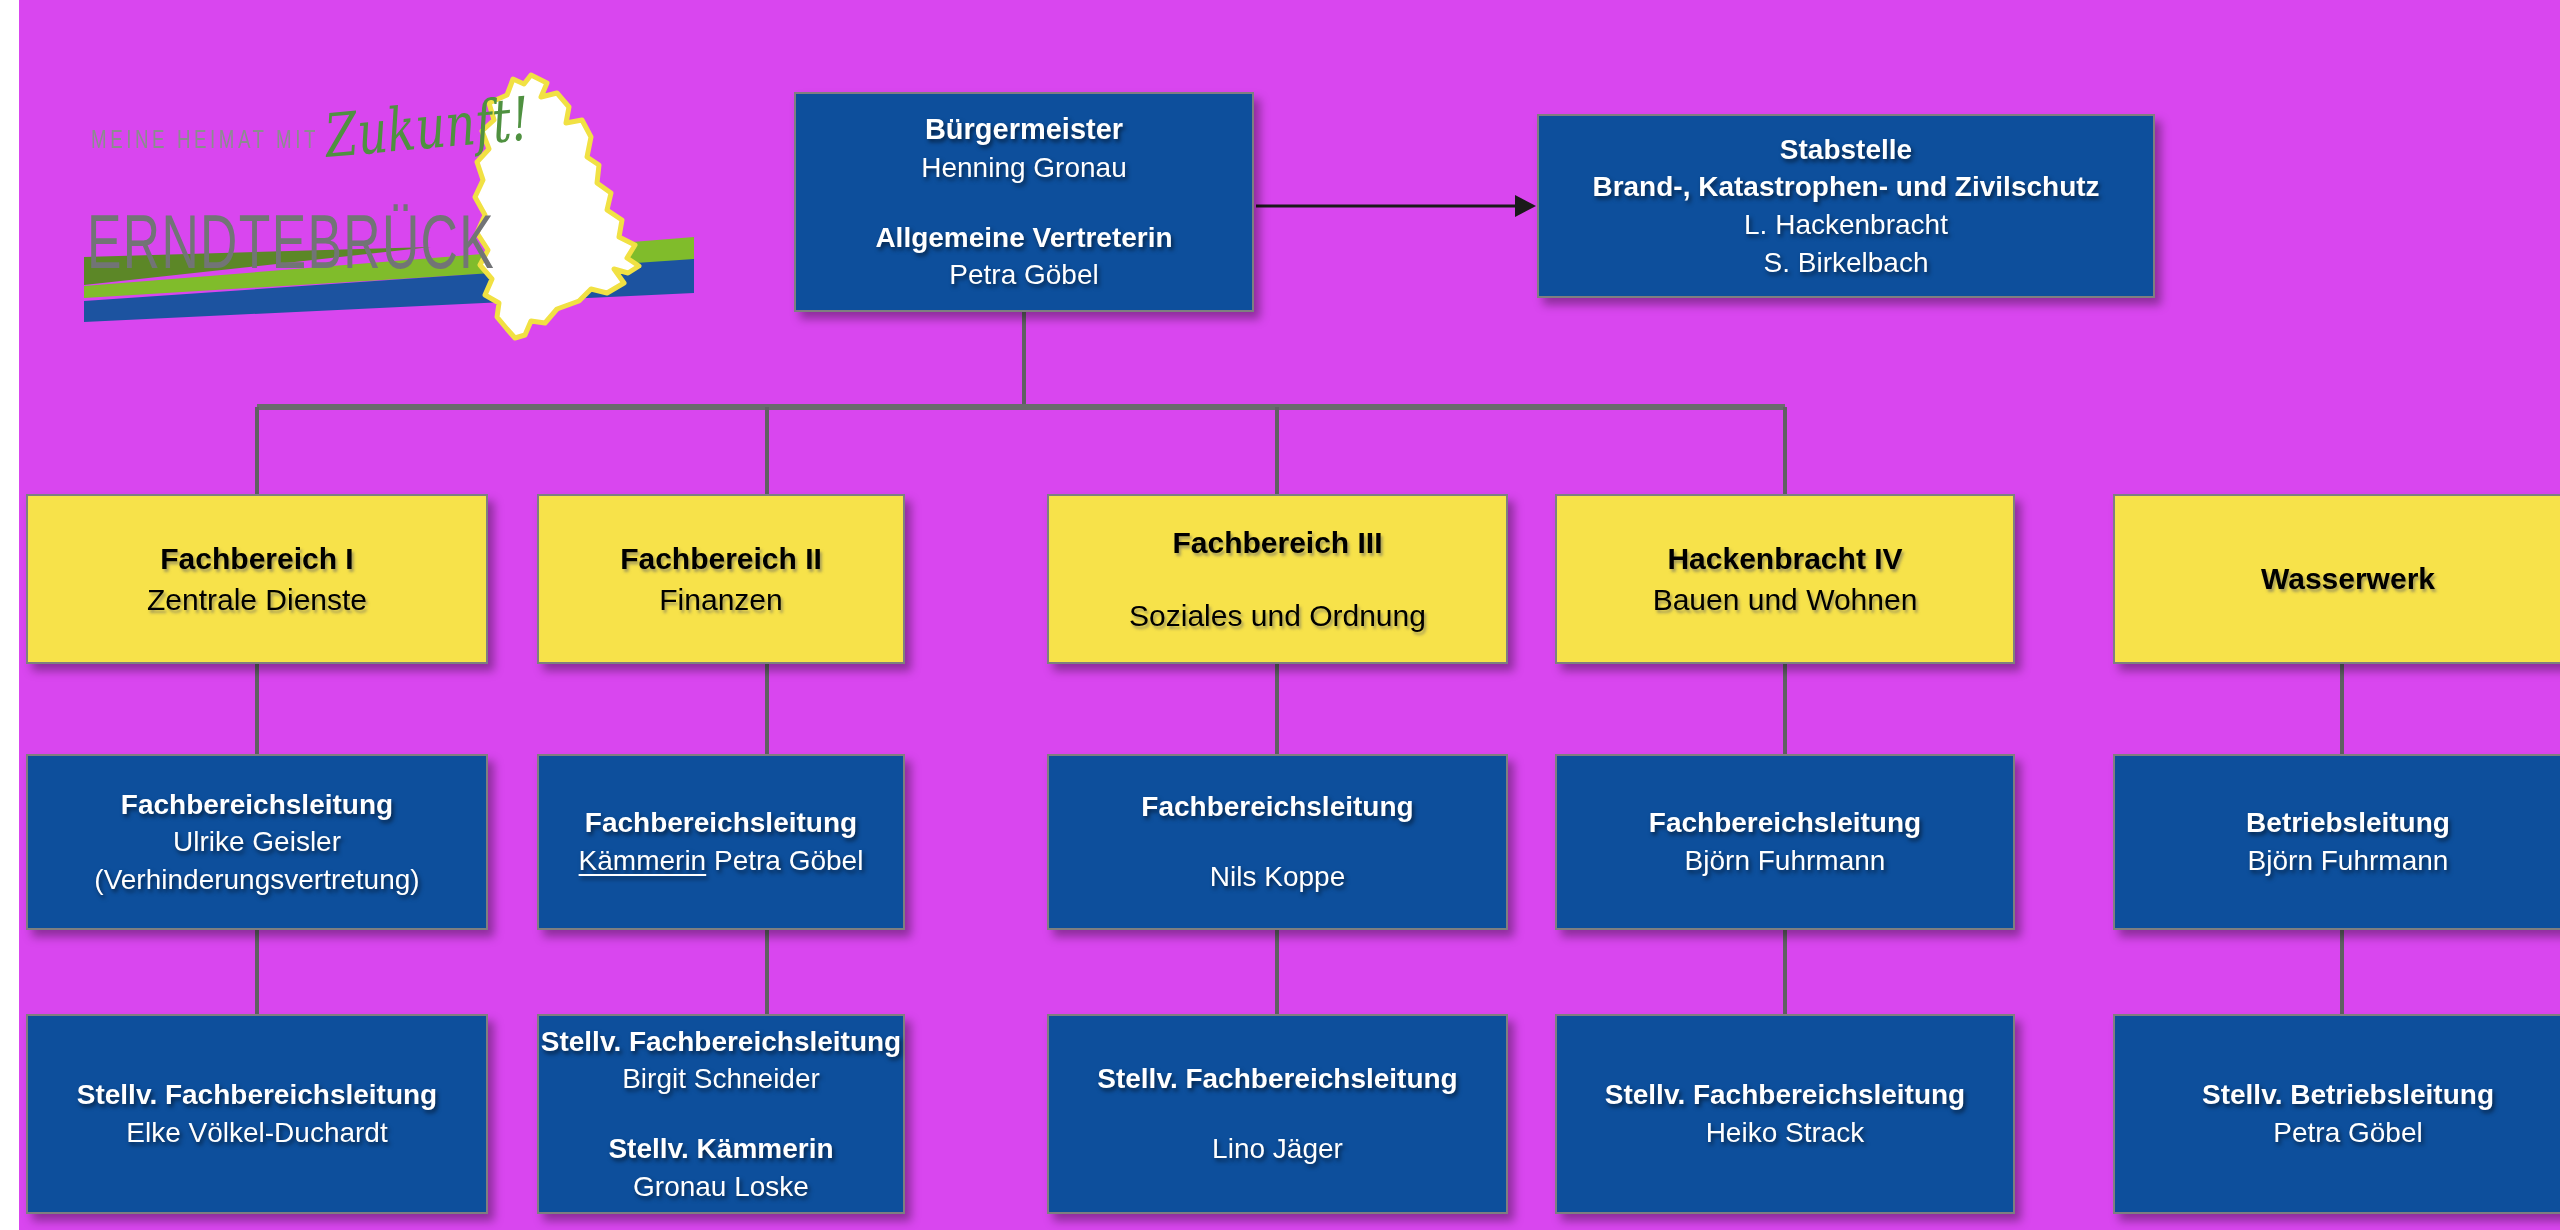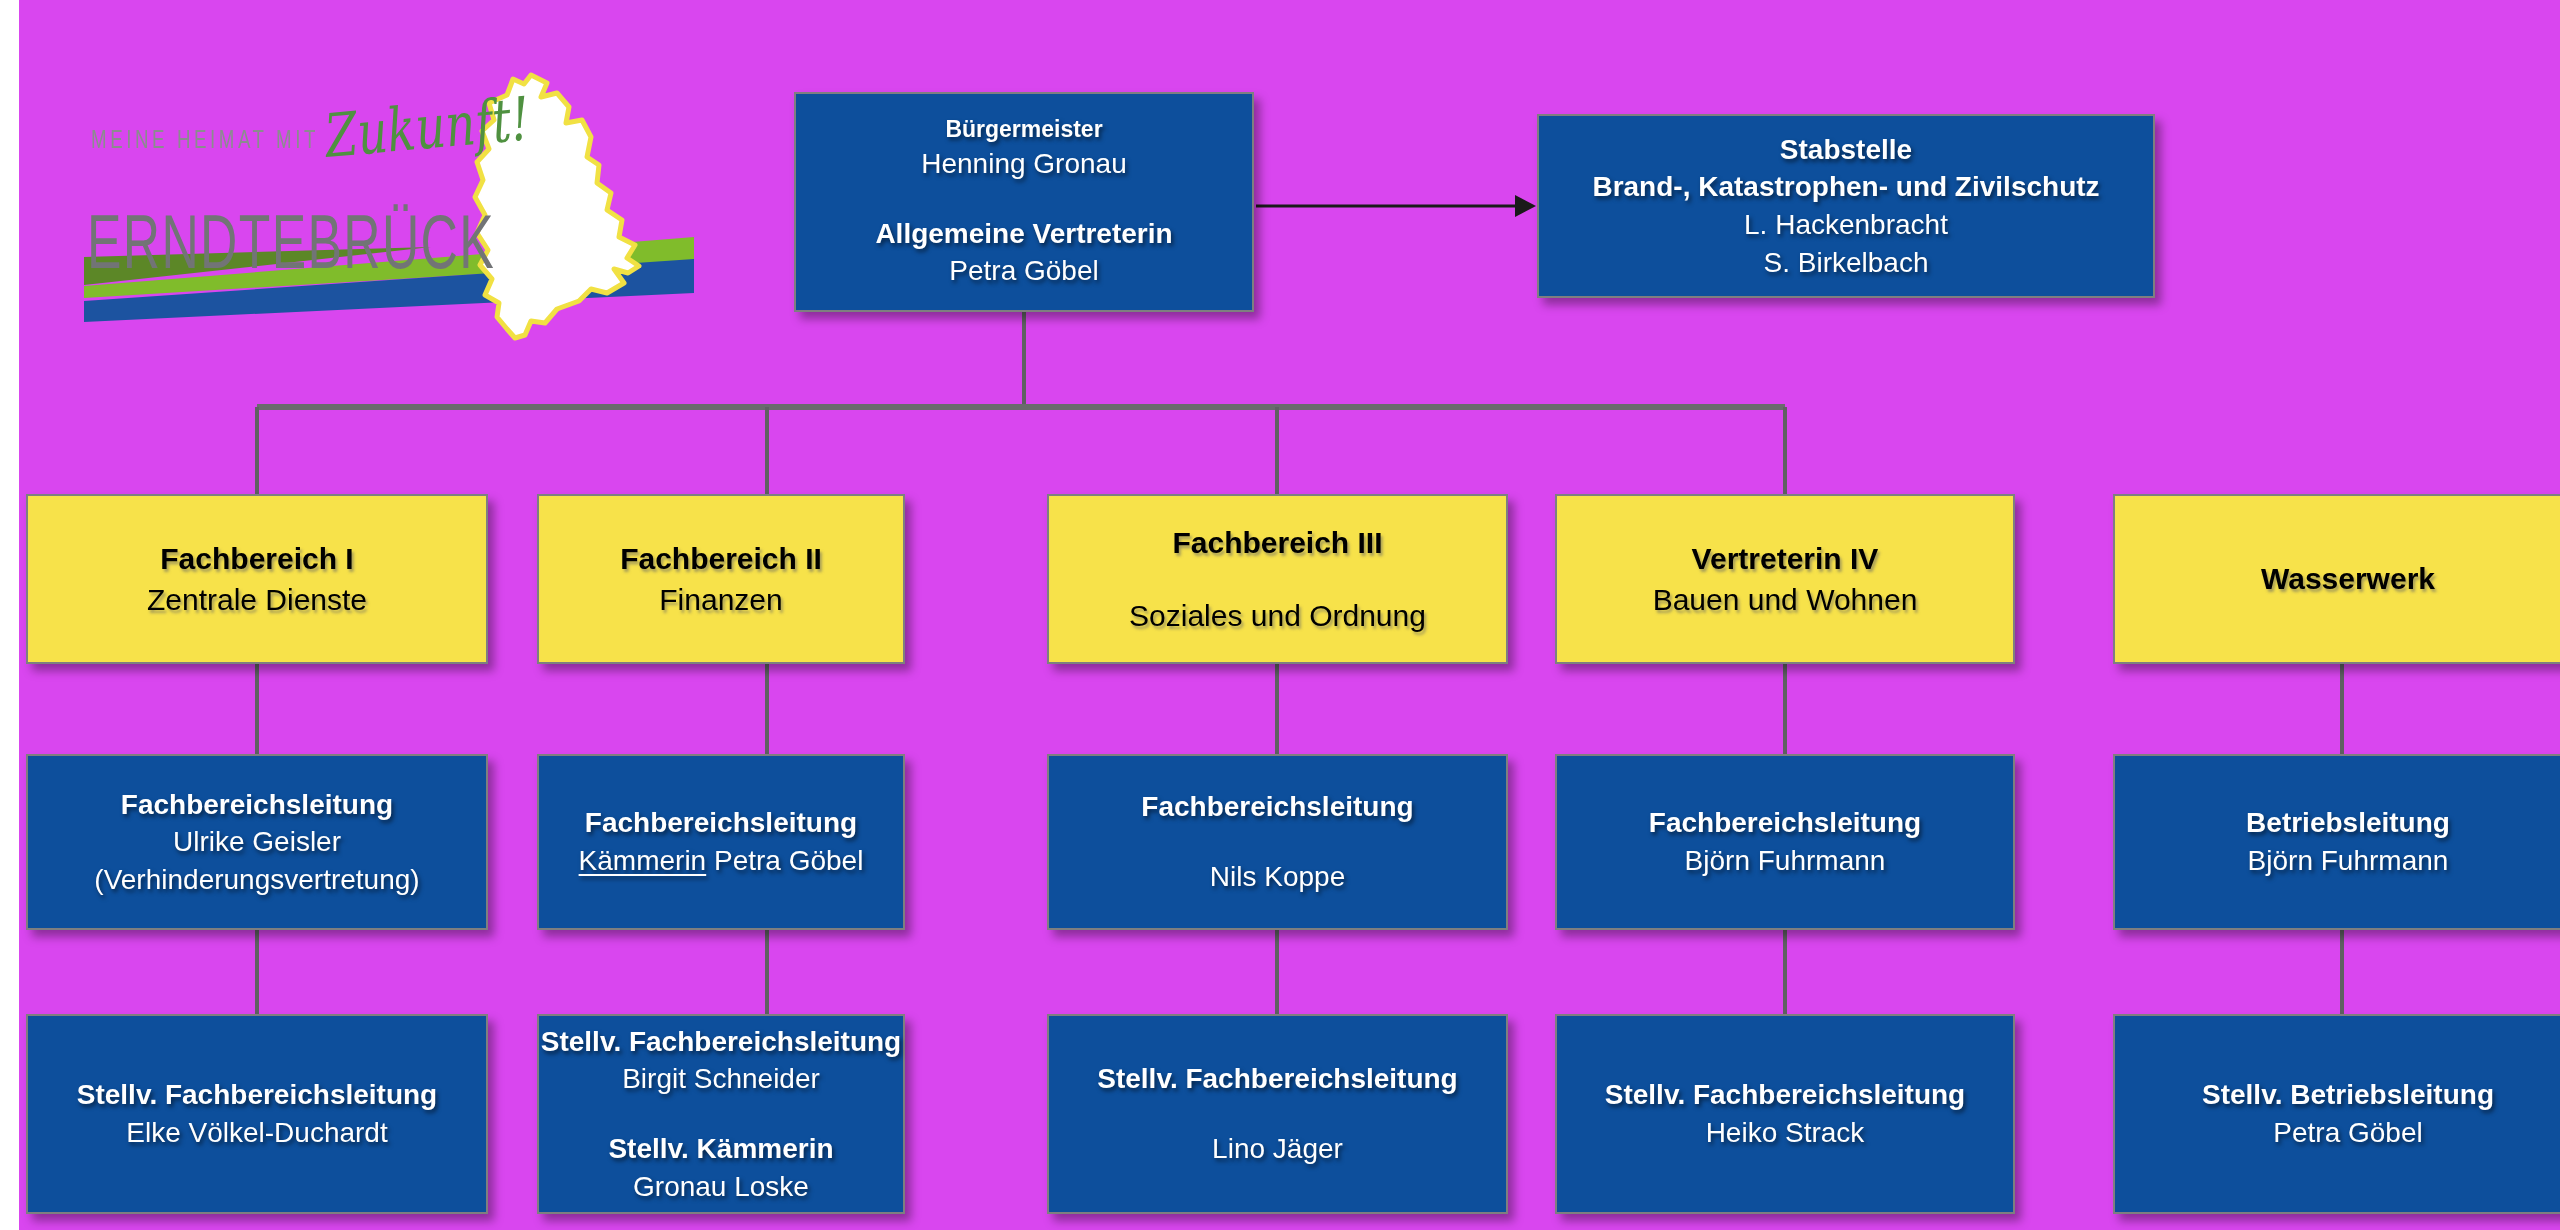--- a/index.html
+++ b/index.html
@@ -12,21 +12,21 @@
        text-align:center;box-shadow:6px 7px 9px rgba(0,0,0,0.35);}
   .blue{background:#0d4f9c;color:#ffffff;font-size:28px;line-height:1.34;
         text-shadow:2px 3px 4px rgba(0,0,0,0.55);}
   .yellow{background:#f7e24a;color:#000000;font-size:30px;line-height:1.38;
         text-shadow:2px 3px 3px rgba(100,100,100,0.55);}
   .b{font-weight:bold;}
   .u{text-decoration:underline;text-underline-offset:4px;}
   .gapblock{margin-top:32px;}
   
   .mayor-box{left:775px;top:92px;width:460px;height:220px;}
-  .mayor-title{font-size:23px;}
+  .mayor-title{font-size:29px;}
   .staff-box{left:1518px;top:114px;width:618px;height:184px;}
   
   .c1{left:7px;width:462px;}  .c2{left:518px;width:368px;}
   .c3{left:1028px;width:461px;gap:32px;} .c4{left:1536px;width:460px;}
   .c5{left:2094px;width:458px;padding-left:12px;}
   .row-dept{top:494px;height:170px;}
   .row-head{top:754px;height:176px;}
   .row-dep{top:1014px;height:200px;}
   
   #logo{position:absolute;left:60px;top:65px;width:630px;height:285px;}
@@ -131,21 +131,21 @@
   <div class="box blue row-head c3">
     <div class="b">Fachbereichsleitung</div>
     <div>Nils Koppe</div>
   </div>
   <div class="box blue row-dep c3">
     <div class="b">Stellv. Fachbereichsleitung</div>
     <div>Lino Jäger</div>
   </div>
 
   <div class="box yellow row-dept c4">
-    <div class="b">Vertreterin IV</div>
+    <div class="b">Hackenbracht IV</div>
     <div>Bauen und Wohnen</div>
   </div>
   <div class="box blue row-head c4">
     <div class="b">Fachbereichsleitung</div>
     <div>Björn Fuhrmann</div>
   </div>
   <div class="box blue row-dep c4">
     <div class="b">Stellv. Fachbereichsleitung</div>
     <div>Heiko Strack</div>
   </div>

